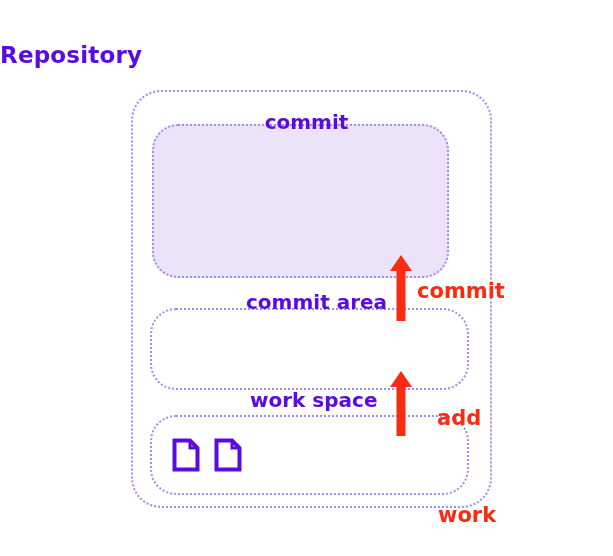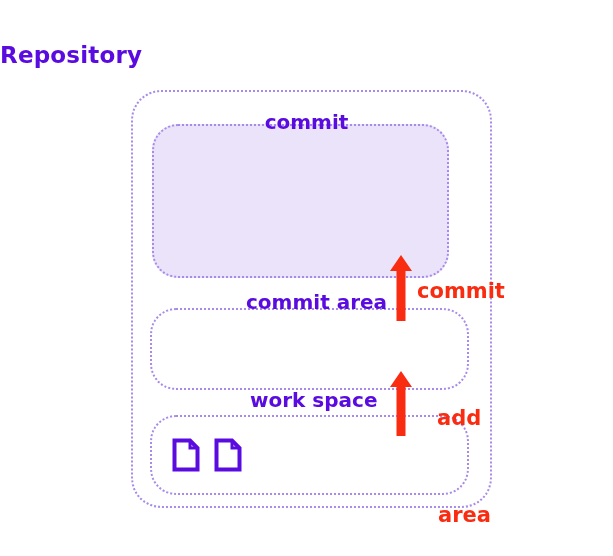--- a/index.html
+++ b/index.html
@@ -175,21 +175,21 @@
   <div class="arrow arrow-commit">
     <svg width="24" height="66" viewBox="0 0 24 66" aria-hidden="true">
       <polygon points="12,0 23,16 16.5,16 16.5,66 7.5,66 7.5,16 1,16" fill="#F92B10"></polygon>
     </svg>
   </div>
 
   <div class="cmd-label label-cmd-commit">commit</div>
 
   <div class="cmd-label label-cmd-add">add</div>
 
-  <div class="cmd-label label-cmd-init">area</div>
+  <div class="cmd-label label-cmd-init">work</div>
 
   <div class="file-icons">
     <span class="file-icon">
       <svg width="28" height="34" viewBox="0 0 28 34" aria-hidden="true">
         <path d="M2.5 2.5 L18 2.5 L25.5 10 L25.5 31.5 L2.5 31.5 Z" fill="#ffffff" stroke="#5A0CE0" stroke-width="4" stroke-linejoin="miter"></path>
         <path d="M18 2.5 L18 10 L25.5 10" fill="none" stroke="#5A0CE0" stroke-width="3"></path>
       </svg>
     </span>
     <span class="file-icon">
       <svg width="28" height="34" viewBox="0 0 28 34" aria-hidden="true">

